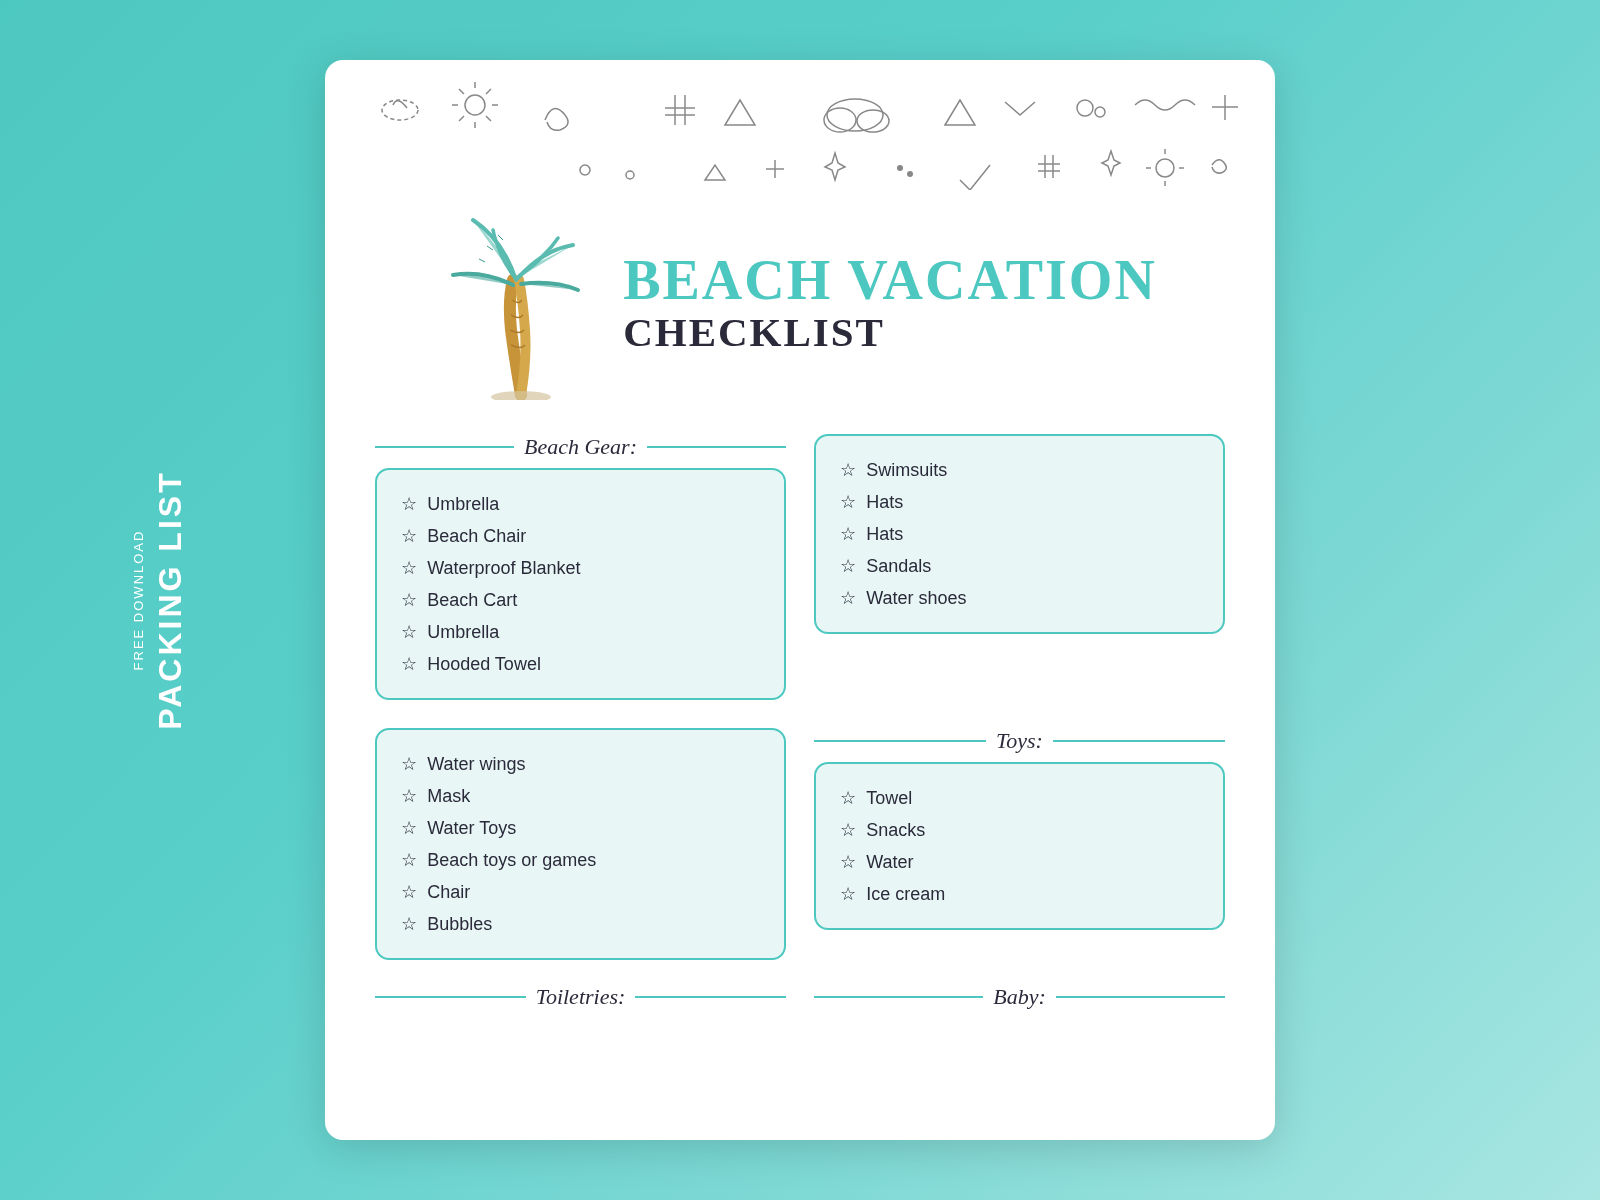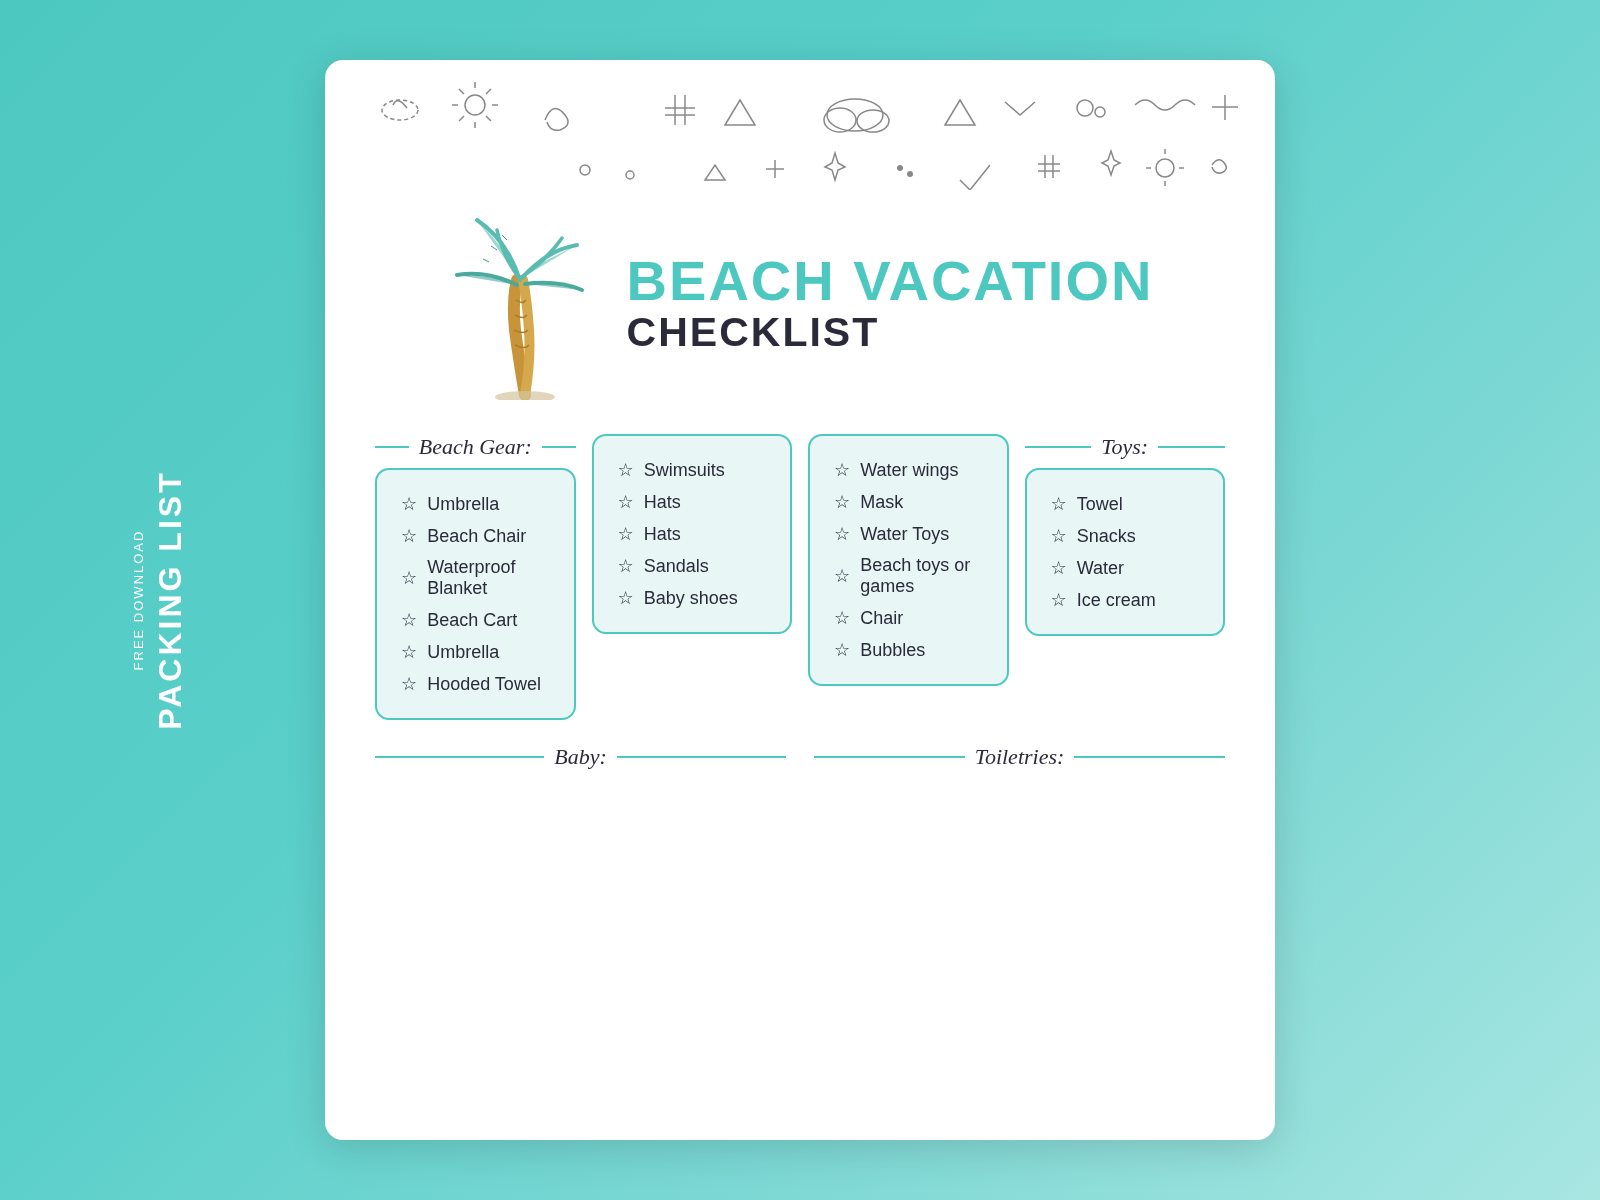--- a/index.html
+++ b/index.html
@@ -63,20 +63,21 @@
       height: 100%;
     }
 
     
     .header {
       display: flex;
       align-items: center;
       justify-content: center;
       padding: 10px 60px 30px 60px;
       gap: 20px;
+      font-family: Liberation Serif, serif;
     }
     .palm-tree {
       width: 160px;
       flex-shrink: 0;
     }
     .title-block {
       display: flex;
       flex-direction: column;
     }
     .title-beach {
@@ -92,22 +93,22 @@
       font-weight: 900;
       color: #2a2a3a;
       line-height: 1.05;
       letter-spacing: 2px;
       text-transform: uppercase;
     }
 
     
     .checklist-grid {
       display: grid;
-      grid-template-columns: 1fr 1fr 1fr 1fr;
-      gap: 16px;
+      grid-template-columns: 1fr 1fr;
+      gap: 28px;
       padding: 0 50px;
     }
 
     .checklist-section {
       position: relative;
     }
     .section-title-row {
       display: flex;
       align-items: center;
       justify-content: center;
@@ -333,21 +334,21 @@
         <div class="checklist-item">
           <span class="star-icon">☆</span>
           <span>Hats</span>
         </div>
         <div class="checklist-item">
           <span class="star-icon">☆</span>
           <span>Sandals</span>
         </div>
         <div class="checklist-item">
           <span class="star-icon">☆</span>
-          <span>Baby shoes</span>
+          <span>Water shoes</span>
         </div>
       </div>
     </div>
 
     <div class="checklist-section">
       <div class="section-box">
         <div class="checklist-item">
           <span class="star-icon">☆</span>
           <span>Water wings</span>
         </div>
@@ -397,22 +398,22 @@
           <span class="star-icon">☆</span>
           <span>Ice cream</span>
         </div>
       </div>
     </div>
   </div>
 
   <div class="bottom-titles">
     <div class="section-title-row">
       <div class="section-line"></div>
+      <span class="section-title">Toiletries:</span>
+      <div class="section-line"></div>
+    </div>
+    <div class="section-title-row">
+      <div class="section-line"></div>
       <span class="section-title">Baby:</span>
       <div class="section-line"></div>
     </div>
-    <div class="section-title-row">
-      <div class="section-line"></div>
-      <span class="section-title">Toiletries:</span>
-      <div class="section-line"></div>
-    </div>
   </div>
 </div>
 
 </body></html>

